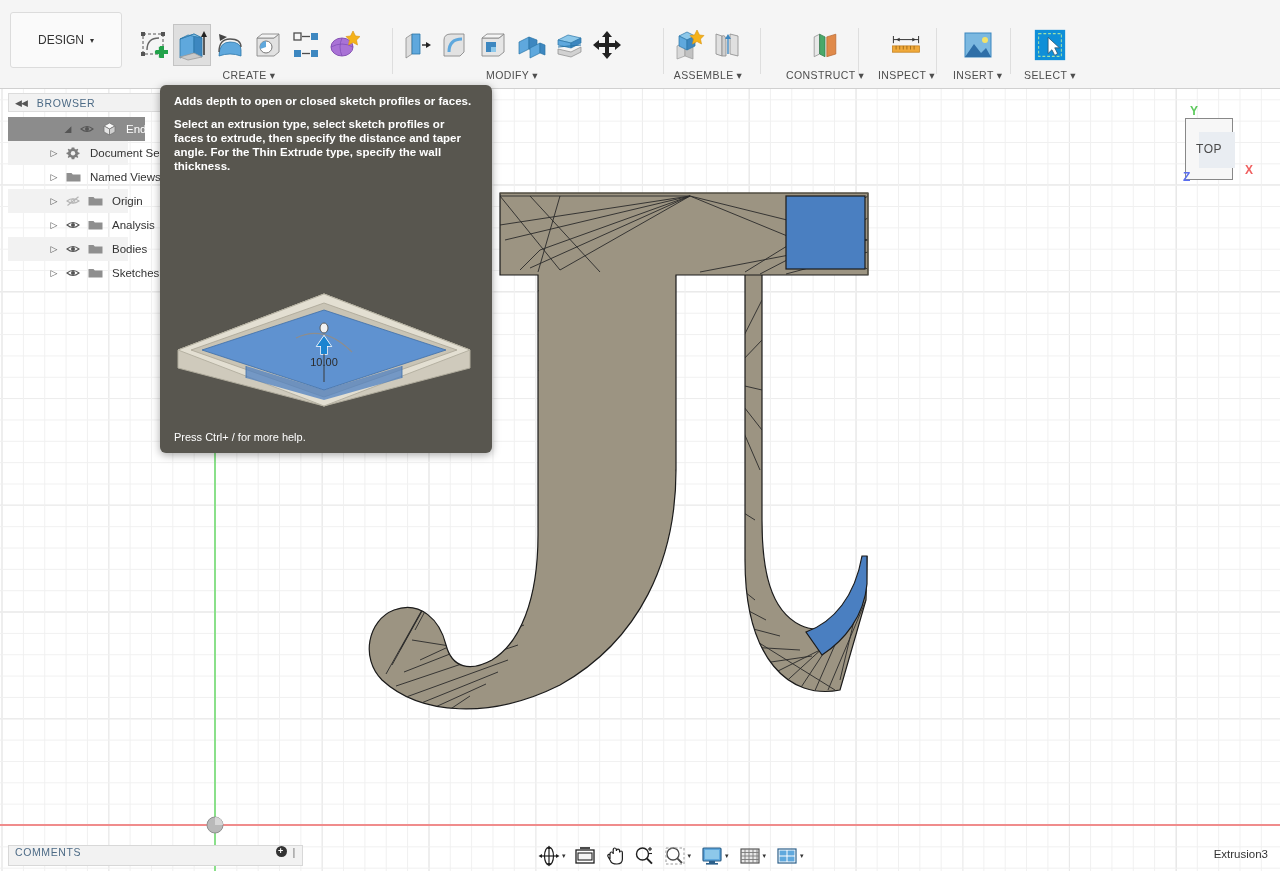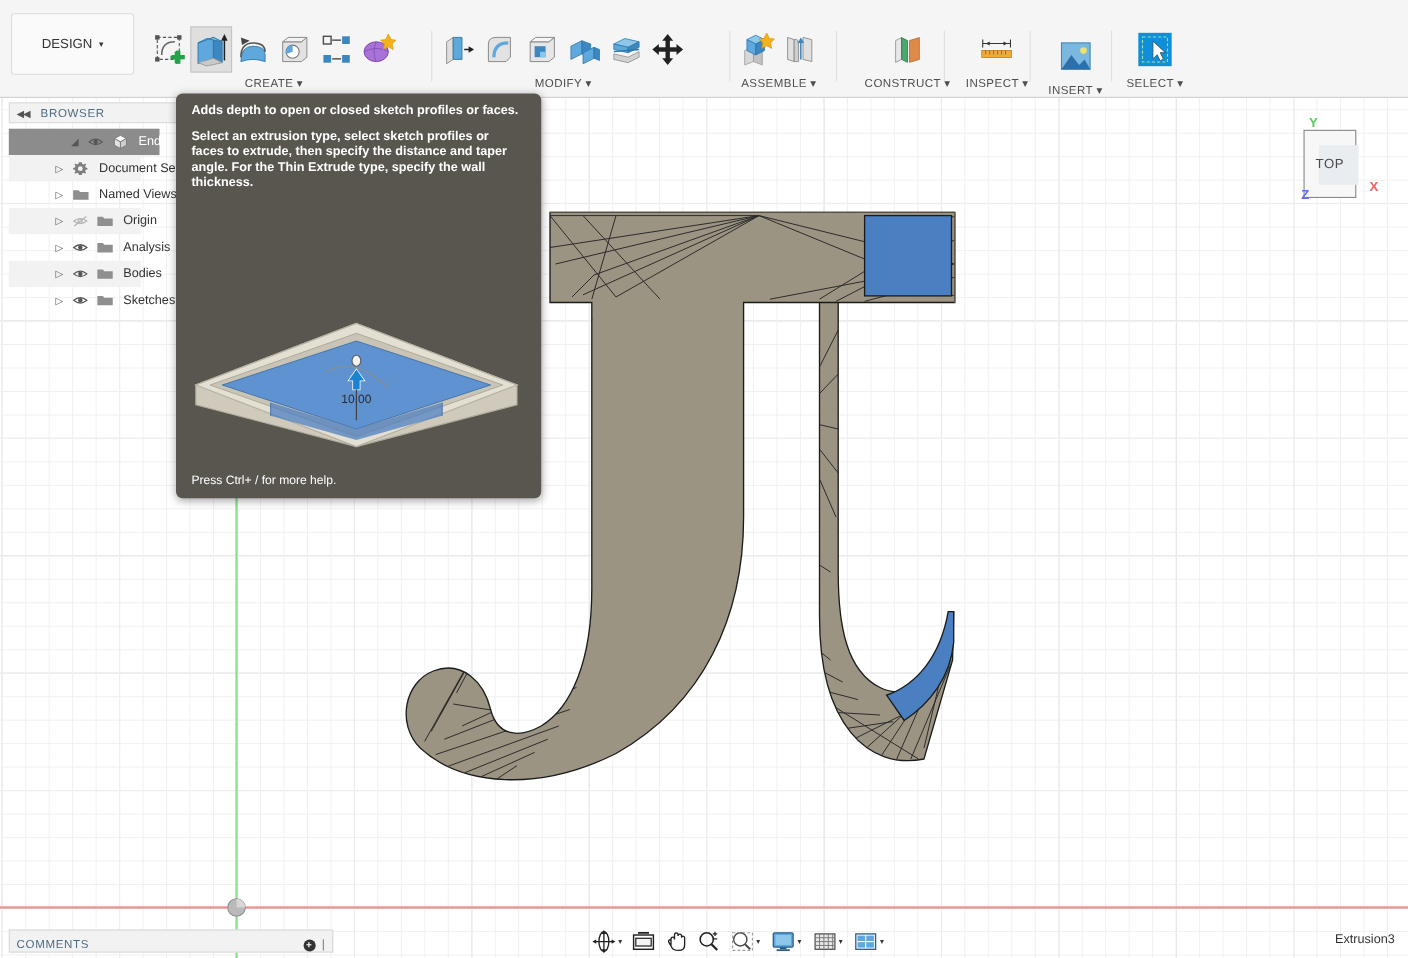--- a/index.html
+++ b/index.html
@@ -156,21 +156,21 @@
   }
   #tooltip .tt-footer {
     position: absolute; left: 14px; bottom: 10px;
     font-size: 11px; font-weight: normal;
   }
 
   
   #comments-bar {
     position: absolute; left: 8px; top: 845px; width: 295px; height: 21px;
     background: #f2f2f2; border: 1px solid #d8d8d8;
-    display: flex; align-items: flex-end; padding: 0 6px;
+    display: flex; align-items: flex-start; padding: 0 6px;
     font-size: 10.5px; color: #4d6b86; letter-spacing: .6px;
   }
   #comments-bar .spacer { flex: 1; }
   .plus-circle {
     width: 11px; height: 11px; border-radius: 50%; background: #333;
     color: #fff; font-size: 9px; line-height: 11px; text-align: center;
     cursor: pointer; font-weight: bold;
   }
   #comments-bar .caret-bar { margin-left: 6px; color: #777; font-size: 11px; }
 
@@ -524,21 +524,21 @@
             </g>
           </svg>
         </div>
       </div>
       <div class="group-label">
         <span>INSPECT</span><span style="margin-left:3px">▾</span>
       </div>
     </div>
     <div class="grp-sep" style="left:936px"></div>
 
-    <div class="tool-group" style="left:953px;justify-content:flex-end;">
+    <div class="tool-group" style="left:953px;">
       <div class="tool-icons">
         <div class="tool-btn">
           <svg width="34" height="32" viewBox="0 0 34 32">
             <rect x="4" y="4" width="26" height="24" fill="#7bb8e0" stroke="#3d87c0" stroke-width="1"></rect>
             <circle cx="24" cy="11" r="3" fill="#f2e26a"></circle>
             <polygon points="4,28 13,15 20,24 25,19 30,28" fill="#2f6fa8"></polygon>
           </svg>
         </div>
       </div>
       <div class="group-label">

